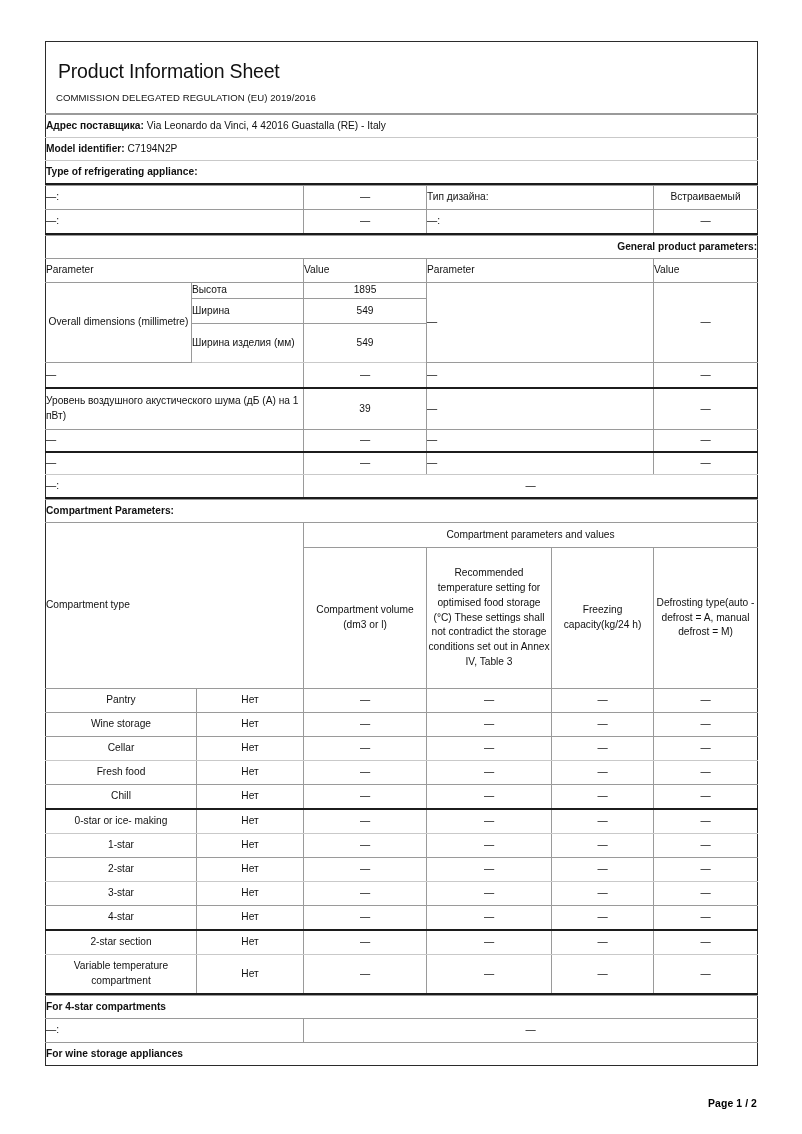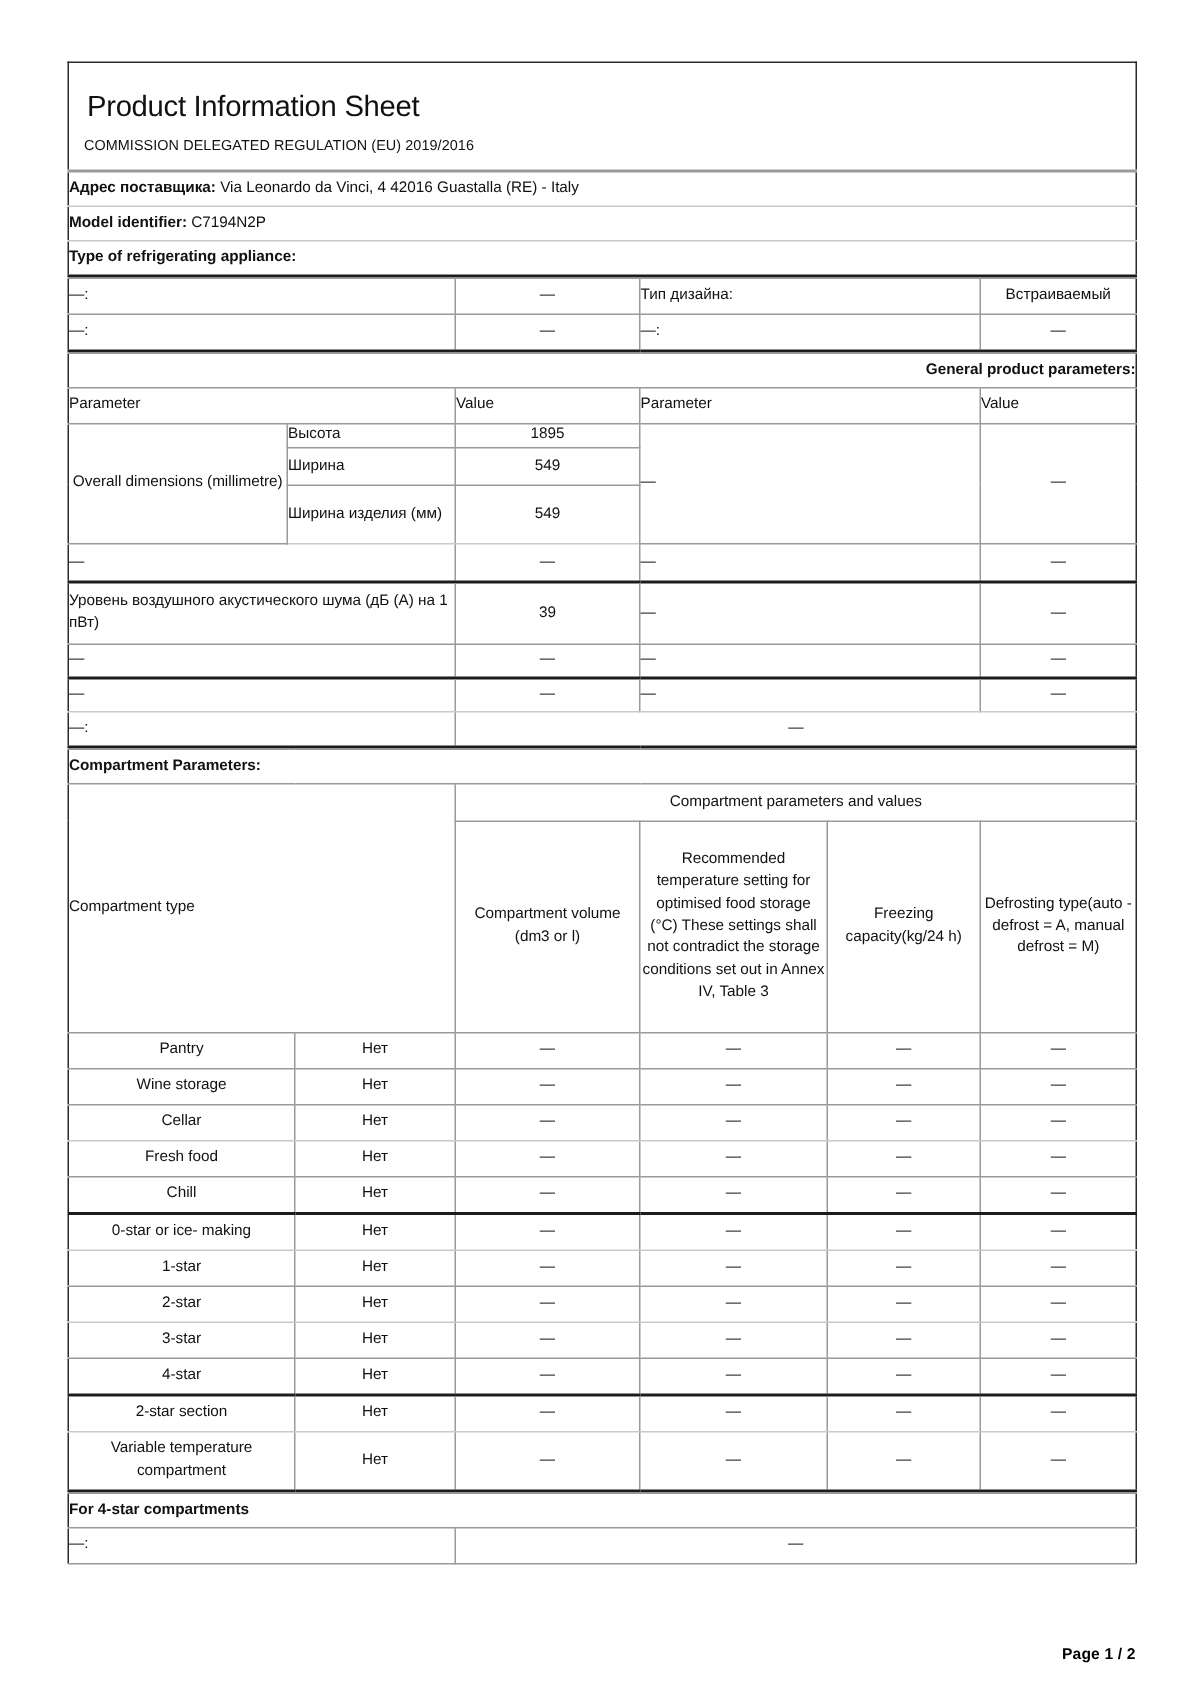--- a/index.html
+++ b/index.html
@@ -350,19 +350,22 @@
           <col style="width:454px">
         </colgroup>
       <tbody>
         <tr>
           <td class="cell section-head no-l no-r" colspan="2" style="height:22px;">For 4-star compartments</td>
         </tr>
         <tr>
           <td class="cell no-l" style="height:23px;">—:</td>
           <td class="cell-c no-r">—</td>
         </tr>
+        <tr>
+          <td class="cell section-head no-l no-r" colspan="2" style="height:22px;border-bottom:none;">For wine storage appliances</td>
+        </tr>
       </tbody>
     </table>
 
   </div>
 
   <div class="footer">Page 1 / 2</div>
 </div>
 
 </body></html>

